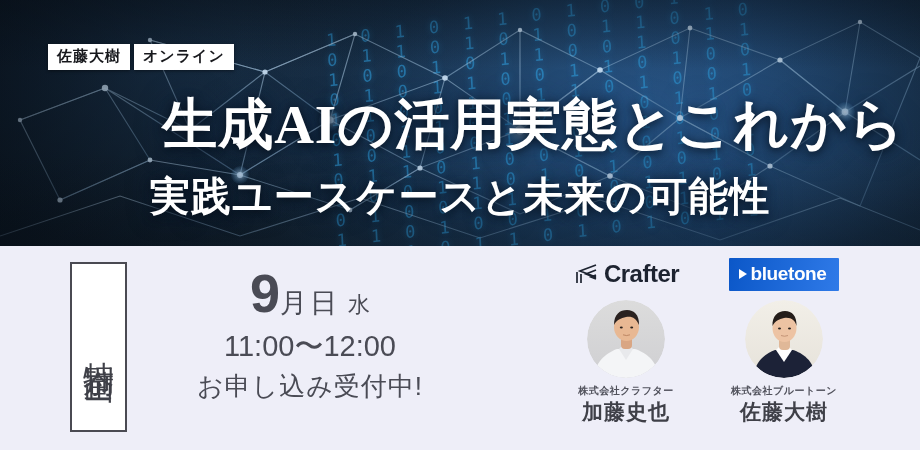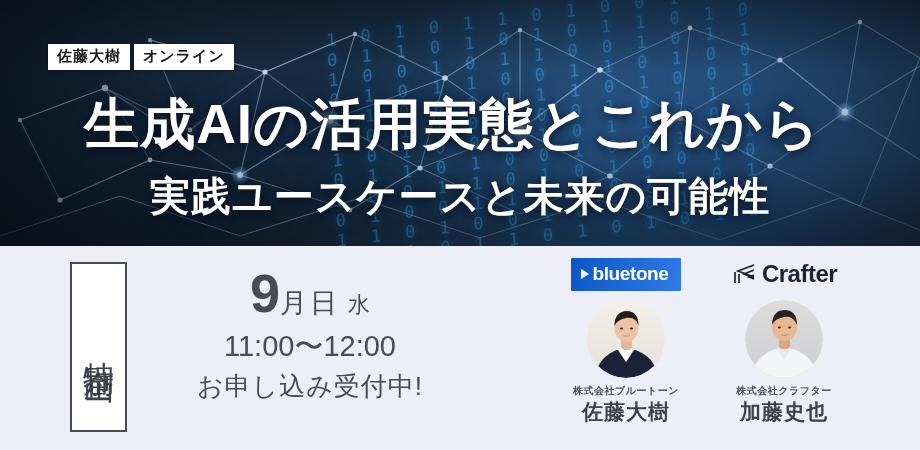--- a/index.html
+++ b/index.html
@@ -80,28 +80,29 @@
     padding: 4px 9px 5px;
     line-height: 1.1;
     box-shadow: 0 1px 3px rgba(0,0,0,0.45);
   }
 
   
   .title-main {
     position: absolute;
     left: 0; top: 96px;
     width: 905px;
-    text-align: center;
+    text-align: right;
     color: #ffffff;
     font-size: 55px;
     font-weight: 700;
     letter-spacing: 1px;
     line-height: 1.05;
     z-index: 6;
     text-shadow: 0 2px 10px rgba(3,10,20,0.85), 0 0 28px rgba(10,30,60,0.7);
+    font-family: Liberation Serif, serif;
   }
   .title-sub {
     position: absolute;
     left: 0; top: 174px;
     width: 920px;
     text-align: center;
     color: #ffffff;
     font-size: 40px;
     font-weight: 700;
     letter-spacing: 1px;
@@ -346,55 +347,20 @@
         <span class="d-dow">水</span>
       </div>
       <div class="time-line">11:00〜12:00</div>
       <div class="cta-line">お申し込み受付中!</div>
     </div>
 
     <div class="speakers">
 
       <div class="speaker">
         <div class="logo-row">
-          <span class="logo-bluetone">
-            <span class="play-tri"></span>
-            <span>bluetone</span>
-          </span>
-        </div>
-        <div class="avatar">
-          <svg viewBox="0 0 78 78" width="78" height="78">
-            <defs>
-              <clipPath id="clip1">
-                  <circle cx="39" cy="39" r="39"></circle>
-                </clipPath>
-              <linearGradient id="bg1" x1="0" y1="0" x2="0" y2="1">
-                <stop offset="0%" stop-color="#f2efe8"></stop>
-                <stop offset="100%" stop-color="#e6e2da"></stop>
-              </linearGradient>
-            </defs>
-            <g clip-path="url(#clip1)">
-              <rect width="78" height="78" fill="url(#bg1)"></rect>
-              <path d="M8,78 C10,60 22,53 30,50 L48,50 C57,53 69,60 71,78 Z" fill="#1c2237"></path>
-              <path d="M31,50 L39,62 L47,50 L44,47 L34,47 Z" fill="#ffffff"></path>
-              <rect x="34" y="36" width="11" height="14" rx="4" fill="#e0b898"></rect>
-              <ellipse cx="39.5" cy="28" rx="12" ry="14" fill="#edc3a3"></ellipse>
-              <path d="M27.5,26 C27,16 33,11 40,11 C47,11 52,16 51.5,26 C50,20 46,17 39,18 C34,19 30,21 27.5,26 Z" fill="#241d1a"></path>
-              <ellipse cx="34.5" cy="28.5" rx="1.5" ry="1.1" fill="#2a2320"></ellipse>
-              <ellipse cx="44.5" cy="28.5" rx="1.5" ry="1.1" fill="#2a2320"></ellipse>
-              <path d="M36,35.5 Q39.5,37 43,35.5" stroke="#c08e72" stroke-width="0.9" fill="none"></path>
-            </g>
-          </svg>
-        </div>
-        <div class="company">株式会社ブルートーン</div>
-        <div class="sname">佐藤大樹</div>
-      </div>
-
-      <div class="speaker">
-        <div class="logo-row">
           <span class="logo-crafter">
             <svg width="26" height="24" viewBox="0 0 26 24">
               <g fill="none" stroke="#1d2330" stroke-width="1.7">
                 <path d="M23,3 L7,9 L23,15"></path>
                 <path d="M23,8 L13,12 L23,16"></path>
                 <path d="M23,13 L18,15 L23,17"></path>
                 <path d="M4,10 L4,21"></path>
                 <path d="M8,12 L8,21"></path>
               </g>
             </svg>
@@ -422,15 +388,50 @@
               <ellipse cx="34.3" cy="27.5" rx="1.5" ry="1.1" fill="#2a2320"></ellipse>
               <ellipse cx="44.7" cy="27.5" rx="1.5" ry="1.1" fill="#2a2320"></ellipse>
               <path d="M36,34.8 Q39.5,36.3 43,34.8" stroke="#b9825f" stroke-width="0.9" fill="none"></path>
             </g>
           </svg>
         </div>
         <div class="company">株式会社クラフター</div>
         <div class="sname">加藤史也</div>
       </div>
 
+      <div class="speaker">
+        <div class="logo-row">
+          <span class="logo-bluetone">
+            <span class="play-tri"></span>
+            <span>bluetone</span>
+          </span>
+        </div>
+        <div class="avatar">
+          <svg viewBox="0 0 78 78" width="78" height="78">
+            <defs>
+              <clipPath id="clip1">
+                  <circle cx="39" cy="39" r="39"></circle>
+                </clipPath>
+              <linearGradient id="bg1" x1="0" y1="0" x2="0" y2="1">
+                <stop offset="0%" stop-color="#f2efe8"></stop>
+                <stop offset="100%" stop-color="#e6e2da"></stop>
+              </linearGradient>
+            </defs>
+            <g clip-path="url(#clip1)">
+              <rect width="78" height="78" fill="url(#bg1)"></rect>
+              <path d="M8,78 C10,60 22,53 30,50 L48,50 C57,53 69,60 71,78 Z" fill="#1c2237"></path>
+              <path d="M31,50 L39,62 L47,50 L44,47 L34,47 Z" fill="#ffffff"></path>
+              <rect x="34" y="36" width="11" height="14" rx="4" fill="#e0b898"></rect>
+              <ellipse cx="39.5" cy="28" rx="12" ry="14" fill="#edc3a3"></ellipse>
+              <path d="M27.5,26 C27,16 33,11 40,11 C47,11 52,16 51.5,26 C50,20 46,17 39,18 C34,19 30,21 27.5,26 Z" fill="#241d1a"></path>
+              <ellipse cx="34.5" cy="28.5" rx="1.5" ry="1.1" fill="#2a2320"></ellipse>
+              <ellipse cx="44.5" cy="28.5" rx="1.5" ry="1.1" fill="#2a2320"></ellipse>
+              <path d="M36,35.5 Q39.5,37 43,35.5" stroke="#c08e72" stroke-width="0.9" fill="none"></path>
+            </g>
+          </svg>
+        </div>
+        <div class="company">株式会社ブルートーン</div>
+        <div class="sname">佐藤大樹</div>
+      </div>
+
     </div>
   </div>
 </div>
 
 </body></html>

